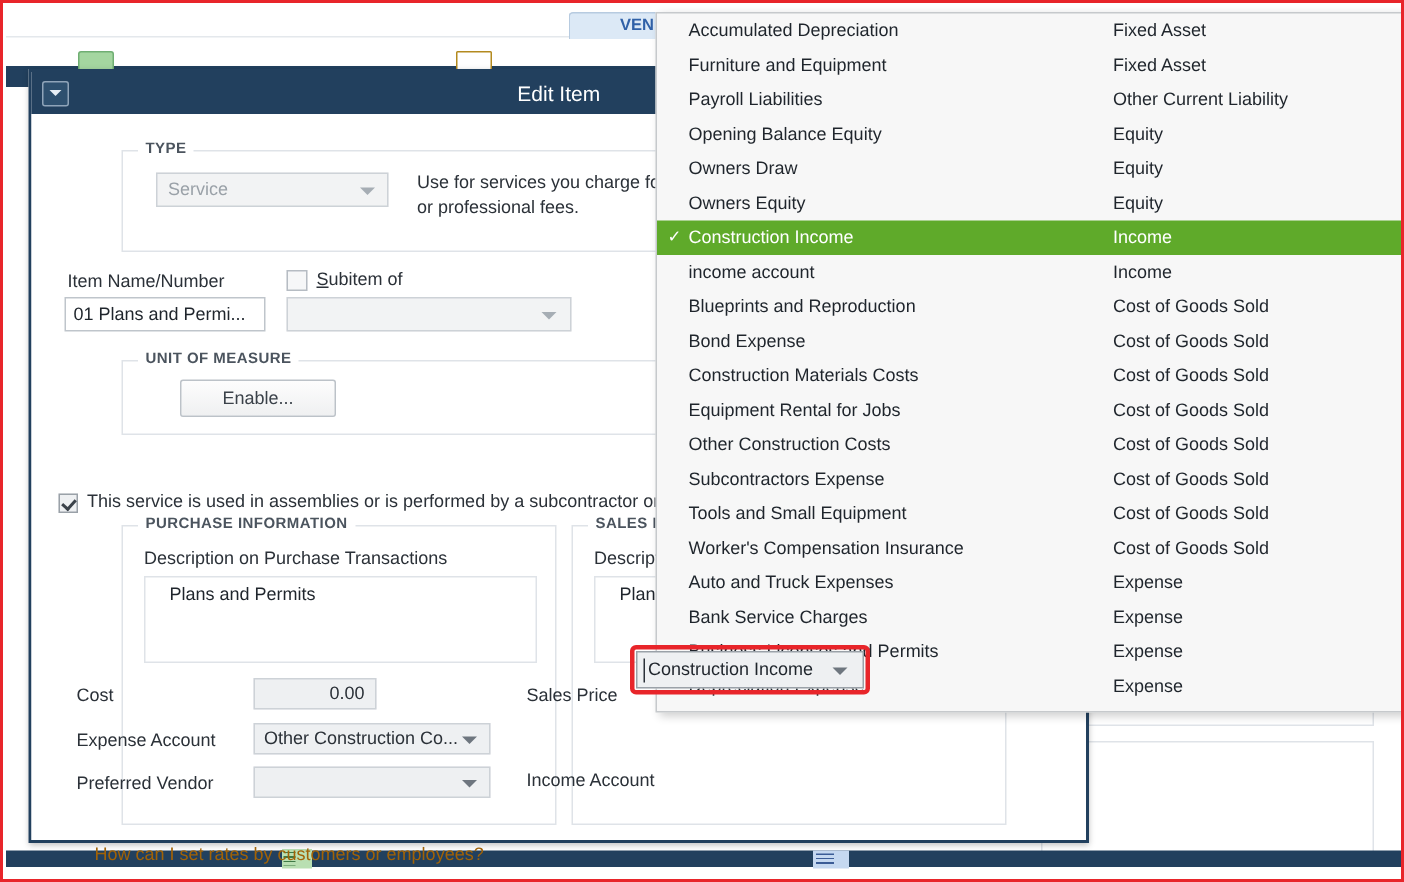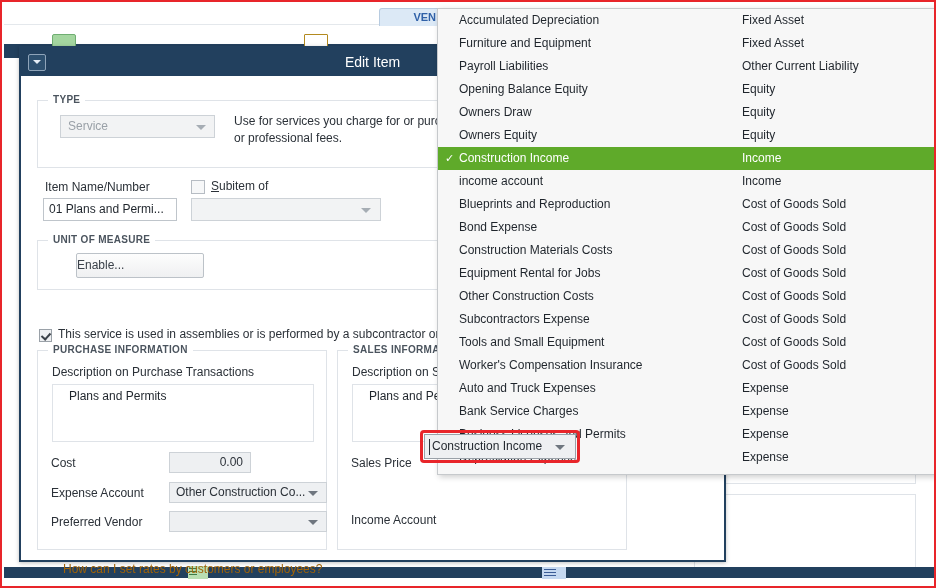--- a/index.html
+++ b/index.html
@@ -193,20 +193,21 @@
     background: #ffffff;
     padding: 0;
   }
 
   
   .group-box {
     position: absolute;
     border: 1px solid #dfe3e8;
     background: #ffffff;
     box-sizing: border-box;
+    margin-left: 44px;
   }
   .group-legend {
     position: absolute;
     top: -7px; left: 10px;
     background: #ffffff;
     padding: 0 5px;
     font-size: 10px;
     font-weight: bold;
     letter-spacing: 0.3px;
     color: #4b545e;
@@ -301,27 +302,27 @@
   }
 
   
   #uom-group {
     left: 16px; top: 164px;
     width: 672px; height: 50px;
   }
   #uom-enable-btn {
     position: absolute;
     left: 38px; top: 12px;
-    width: 128px; height: 25px;
+    width: 104px; height: 25px;
     background: linear-gradient(#fdfdfd, #eff0f1);
     border: 1px solid #bcc2c8;
     box-sizing: border-box;
     font-size: 12px;
     color: #3b424a;
-    text-align: left;
+    text-align: center;
     line-height: 23px;
     border-radius: 2px;
   }
 
   
   #assemblies-check {
     position: absolute;
     left: 18px; top: 253px;
     width: 13px; height: 13px;
     background: #eef0f2;

